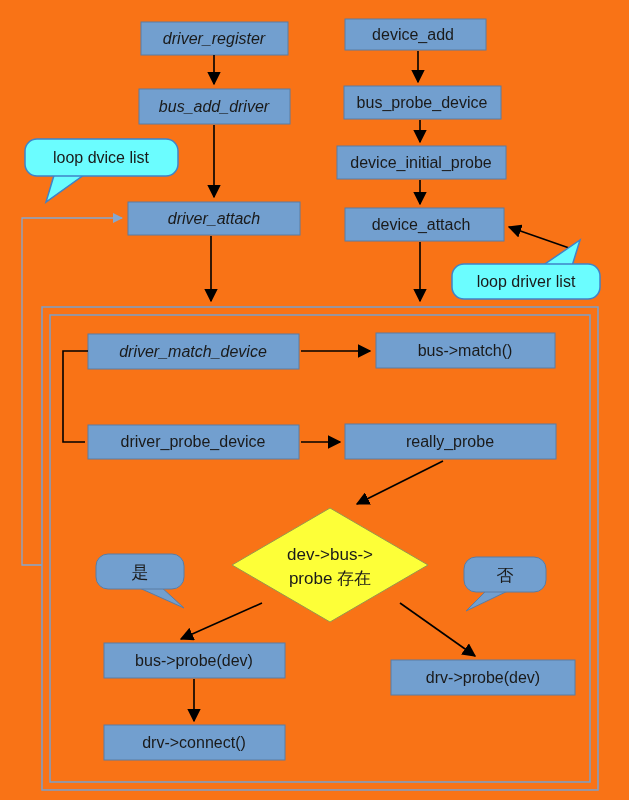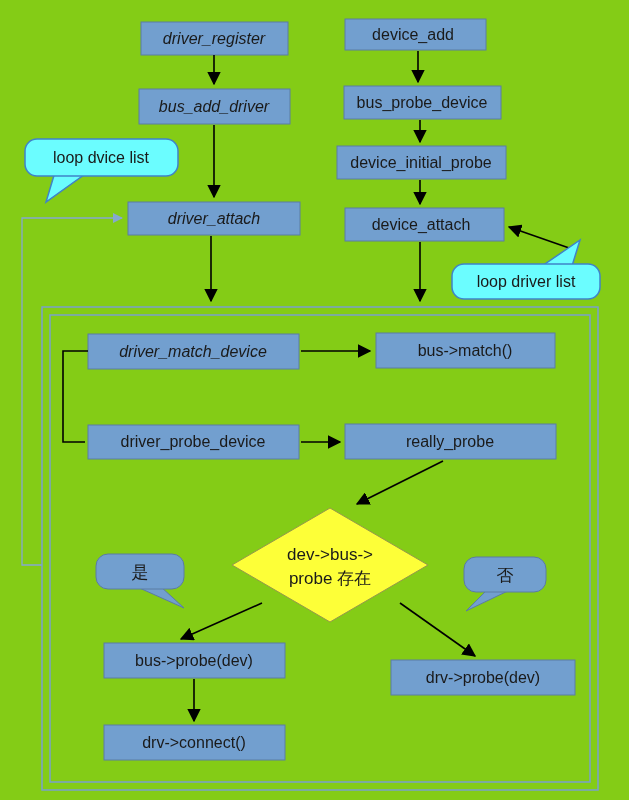--- a/index.html
+++ b/index.html
@@ -1,16 +1,16 @@
 <!DOCTYPE html>
 <html><head>
 <meta charset="utf-8">
 <style>
   html,body { margin:0; padding:0; background:#ffffff; }
-  .stage { width:629px; height:800px; position:relative; background:#84cc16; overflow:hidden; }
+  .stage { width:629px; height:800px; position:relative; background:#f97316; overflow:hidden; }
   .txt { font-family:"Liberation Sans", sans-serif; font-size:16px; fill:#1a1a1a; text-anchor:middle; }
   .txt-italic { font-style:italic; }
   .txt-cjk { font-family:"Liberation Sans", sans-serif; font-size:17px; fill:#1a1a1a; text-anchor:middle; }
   .node-rect { fill:#729fcf; stroke:#5b7ca3; stroke-width:1; }
   .callout-rect { fill:#6bfdff; stroke:#3f83c9; stroke-width:1.5; }
   .callout-tail { fill:#6bfdff; stroke:#3f83c9; stroke-width:1.5; }
   .bubble-rect { fill:#729fcf; stroke:#5b7ca3; stroke-width:1; }
   .bubble-tail { fill:#729fcf; stroke:#5b7ca3; stroke-width:1; }
   .diamond { fill:#fdff38; stroke:#97974d; stroke-width:1; }
   .arrow { stroke:#000000; stroke-width:1.6; fill:none; }

